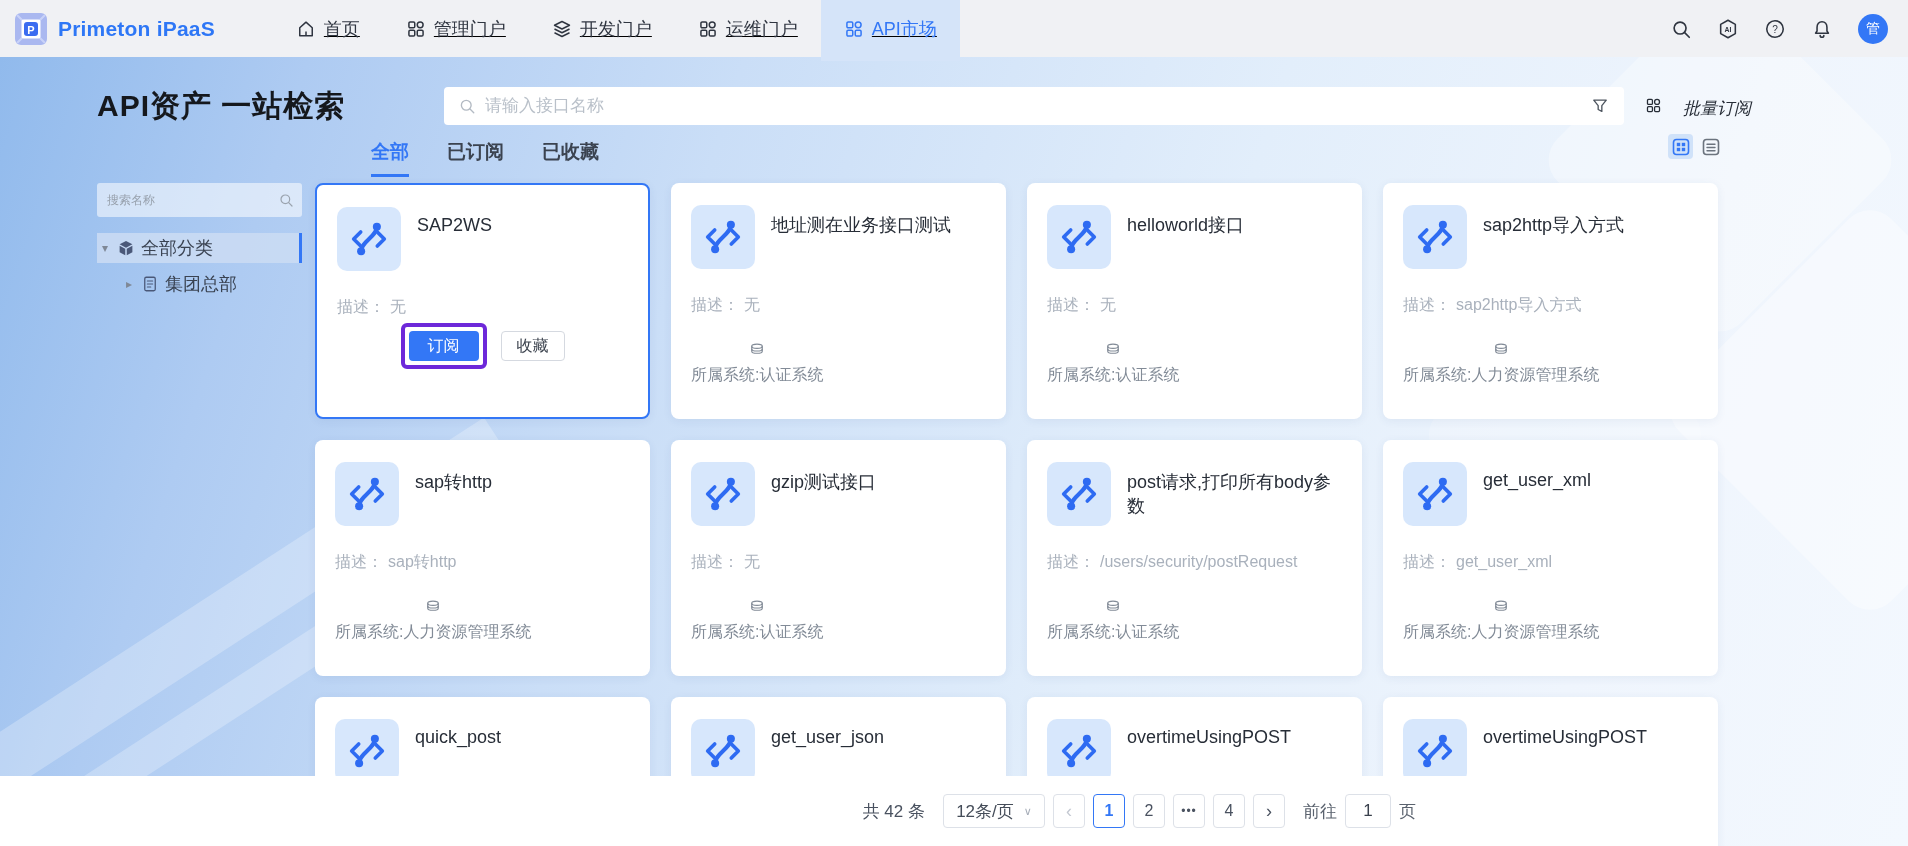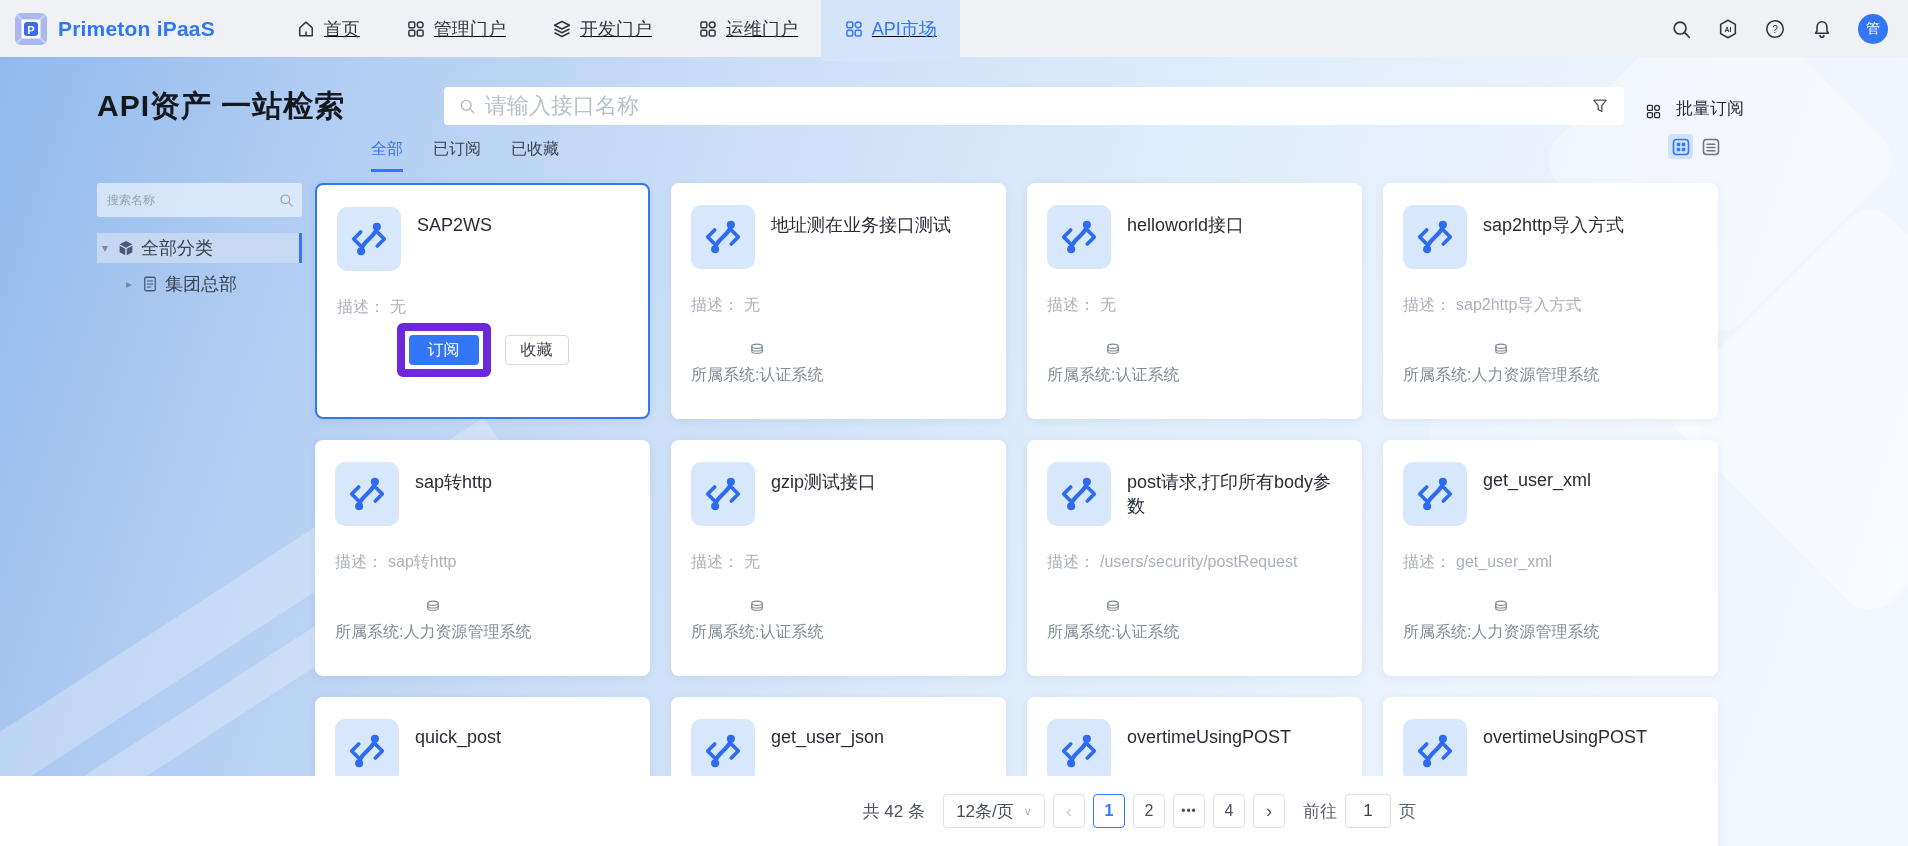--- a/index.html
+++ b/index.html
@@ -29,29 +29,29 @@
   .nav-right svg { width:22px; height:22px; color:#2f3540; }
   .avatar { width:30px; height:30px; border-radius:50%; background:#3377f6; color:#fff;
             display:flex; align-items:center; justify-content:center; font-size:14px; }
 
   
   .page-title { position:absolute; left:97px; top:86px; font-size:30px; font-weight:700; color:#15181d;
                 letter-spacing:1px; z-index:2; }
   .search-bar { position:absolute; left:444px; top:87px; width:1180px; height:38px; background:#fff;
                 border-radius:4px; display:flex; align-items:center; padding:0 14px; z-index:2; }
   .search-bar svg.mag { width:18px; height:18px; color:#b3bac3; flex:0 0 auto; }
-  .search-bar input { flex:1; border:none; outline:none; font-size:22px; color:#4d7c0f; margin-left:9px;
+  .search-bar input { flex:1; border:none; outline:none; font-size:17px; color:#4d7c0f; margin-left:9px;
                       font-family:inherit; background:transparent; }
   .search-bar input::placeholder { color:#b9c0c9; }
   .search-bar svg.funnel { width:20px; height:20px; color:#4c545e; }
-  .batch-subscribe { position:absolute; left:1645px; top:97px; display:flex; align-items:flex-end; gap:14px;
-                     font-size:17px; color:#262c36; z-index:2; cursor:pointer; }
+  .batch-subscribe { position:absolute; left:1645px; top:97px; display:flex; align-items:flex-start; gap:21px;
+                     font-size:17px; color:#262c36; z-index:2; cursor:pointer;font-style:italic; }
   .batch-subscribe svg { width:17px; height:17px; }
 
-  .tabs { position:absolute; left:371px; top:139px; display:flex; gap:30px; font-size:16px; z-index:2; }
+  .tabs { position:absolute; left:371px; top:139px; display:flex; gap:38px; font-size:19px; z-index:2;font-weight:bold; }
   .tab { padding-bottom:9px; color:#3b4350; cursor:pointer; border-bottom:3px solid transparent; }
   .tab.active { color:#3377f6; border-bottom-color:#3377f6; }
 
   .view-toggles { position:absolute; left:1668px; top:134px; display:flex; gap:5px; z-index:2; }
   .toggle { width:25px; height:25px; border-radius:4px; display:flex; align-items:center; justify-content:center; cursor:pointer; }
   .toggle svg { width:20px; height:20px; }
   .toggle.active { background:#d0e2f9; color:#3377f6; }
   .toggle.inactive { color:#6b737e; }
 
   
@@ -79,21 +79,21 @@
               background:#d7e7fc; display:flex; align-items:center; justify-content:center; color:#2e6bf2; }
   .api-icon svg { width:42px; height:42px; }
   .card-title { position:absolute; left:100px; top:30px; right:14px; font-size:18px; color:#272d37; font-weight:500; }
   .card-desc { position:absolute; left:20px; top:112px; font-size:16px; color:#a9b1bc; }
   .card-desc .pfx { margin-right:5px; }
   .card-system { position:absolute; left:20px; top:158px; font-size:16px; color:#828b97;
                  display:flex; align-items:center; gap:6px;flex-direction:column; }
   .card-system svg { width:18px; height:18px; }
   .card-actions { position:absolute; left:0; right:0; top:138px; display:flex; align-items:center;
                   justify-content:center; gap:14px; }
-  .annotation-box { border:8px solid #6d28d9; border-radius:6px; padding:4px; }
+  .annotation-box { border:4px solid #6d28d9; border-radius:6px; padding:4px; }
   .btn-subscribe { width:70px; height:30px; background:#3377f6; color:#fff; border:none; border-radius:4px;
                    font-size:16px; display:flex; align-items:center; justify-content:center; cursor:pointer;
                    font-family:inherit; }
   .btn-favorite { width:64px; height:30px; background:#fff; color:#3c434e; border:1px solid #d5d9e0;
                   border-radius:4px; font-size:16px; display:flex; align-items:center; justify-content:center;
                   cursor:pointer; font-family:inherit; }
 
   
   .footer { position:absolute; left:0; top:776px; width:1524px; height:70px; background:#fff; z-index:10;
             display:flex; align-items:center; justify-content:flex-end; padding-right:108px; gap:8px;

